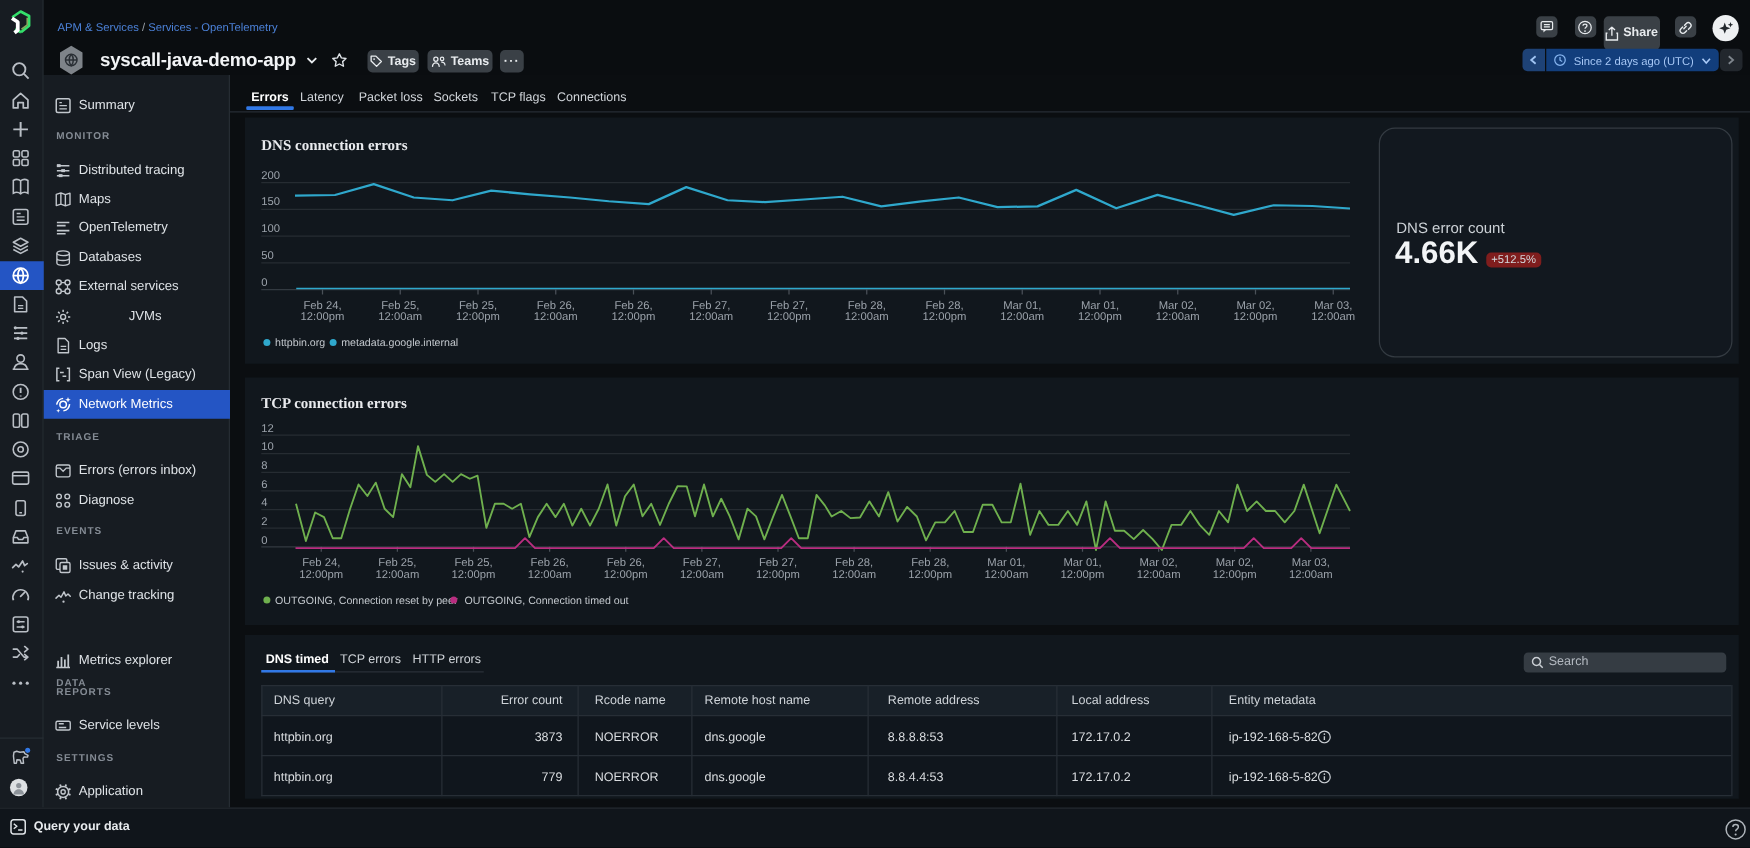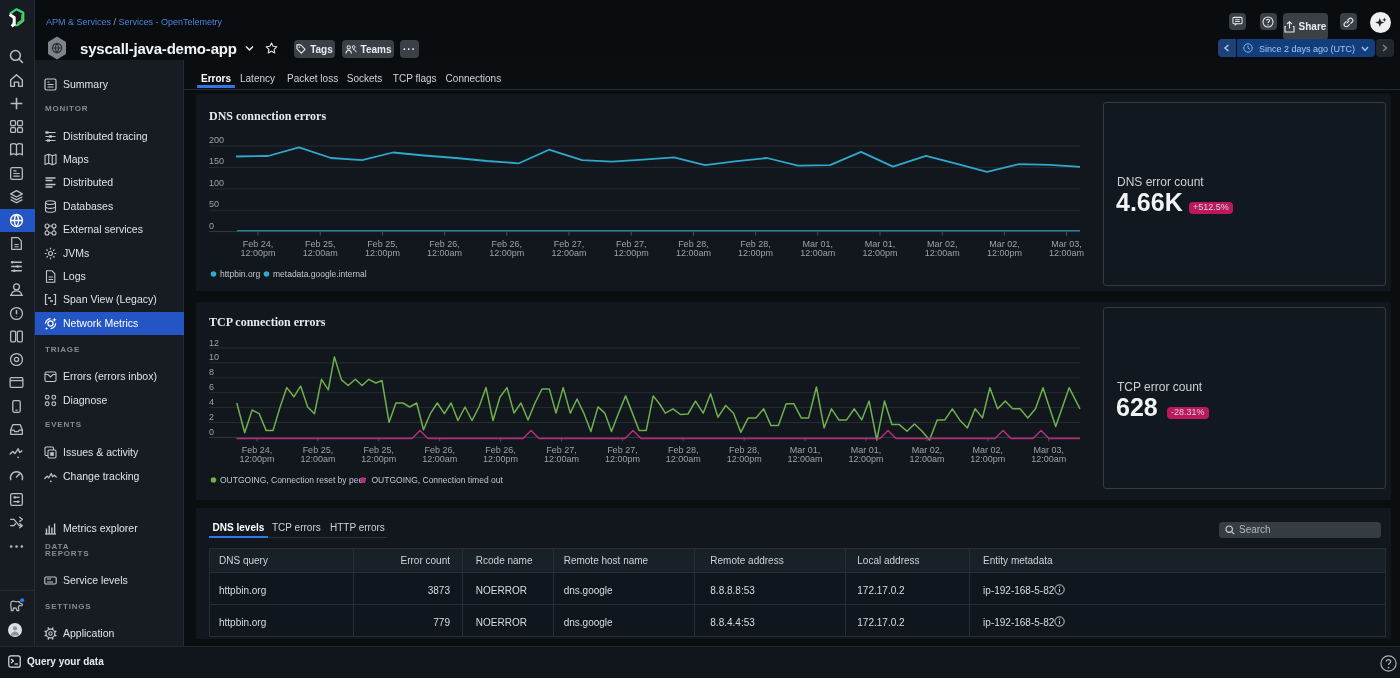--- a/index.html
+++ b/index.html
@@ -8,24 +8,24 @@
 svg{display:block;}
 .railicon{position:absolute;left:8px;width:17px;height:17px;}
 .sbicon{position:absolute;left:43px;width:15px;height:15px;}
 .sbtxt{position:absolute;left:63px;font-size:10.5px;color:#dfe3e7;white-space:nowrap;}
 .sbhdr{position:absolute;left:45px;font-size:8px;font-weight:bold;color:#848b94;letter-spacing:0.8px;white-space:nowrap;}
 .glab{font-size:9px;fill:#9ba2aa;}
 .xlab{font-size:9px;fill:#9ba2aa;text-anchor:middle;}
 .btn{position:absolute;background:#3a4046;border-radius:4px;color:#e8ebee;font-size:10px;font-weight:bold;display:flex;align-items:center;justify-content:center;gap:4px;}
 .panel{position:absolute;left:196px;width:1195px;background:#11171d;}
 .ptitle{position:absolute;left:13px;font-size:12px;font-weight:bold;color:#e8eaed;font-family:Liberation Serif, serif;}
-.card{position:absolute;left:1103px;width:283px;background:#12181f;border:1px solid #343b42;border-radius:3px;}
+.card{position:absolute;left:1103px;width:283px;background:#12181f;border:1px solid #343b42;border-radius:13px;}
 .cardtitle{position:absolute;left:13px;font-size:12px;color:#ccd1d6;}
 .cardval{position:absolute;left:12px;font-size:25px;font-weight:bold;color:#f2f4f6;}
-.pill{position:absolute;background:#be185d;border-radius:4px;font-size:9px;line-height:9.5px;color:#d3d8dc;padding:1px 4px;}
+.pill{position:absolute;background:#7f1d1d;border-radius:4px;font-size:9px;line-height:9.5px;color:#d3d8dc;padding:1px 4px;}
 .toptab{position:absolute;top:72.5px;font-size:10px;color:#d0d4d9;}
 .itab{position:absolute;font-size:10px;color:#ced2d7;}
 </style></head><body>
 <div id="app">
 
 <div class="abs" style="left:0;top:0;width:1400px;height:678px;background:#0b0e11;"></div>
 <div class="panel" style="top:94px;height:197px;"></div>
 <div class="panel" style="top:302px;height:198px;"></div>
 <div class="panel" style="top:508px;height:131px;"></div>
 <div class="abs" style="left:0;top:0;width:35px;height:646px;background:#171c22;border-right:1px solid #262c33;"></div>
@@ -156,39 +156,39 @@
       <rect x="4" y="10.3" width="3" height="2.4" fill="#c2c7cd"></rect>
     </svg>
 <div class="sbtxt" style="top:129.5px;">Distributed tracing</div>
 <svg class="sbicon" style="top:151.9px" viewBox="0 0 15 15" fill="none">
       <path d="M2 3.5 L5.7 2.3 L9.3 3.7 L13 2.5 V11.5 L9.3 12.7 L5.7 11.3 L2 12.5 Z M5.7 2.3 V11.3 M9.3 3.7 V12.7" stroke="#c2c7cd" stroke-width="1.1" stroke-linejoin="round"></path>
     </svg>
 <div class="sbtxt" style="top:152.9px;">Maps</div>
 <svg class="sbicon" style="top:175.3px" viewBox="0 0 15 15" fill="none">
       <path d="M2.5 3 h10 M2.5 5.5 h7 M2.5 9.5 h10 M2.5 12 h7" stroke="#c2c7cd" stroke-width="1.3"></path>
     </svg>
-<div class="sbtxt" style="top:176.3px;">Distributed</div>
+<div class="sbtxt" style="top:176.3px;">OpenTelemetry</div>
 <svg class="sbicon" style="top:198.7px" viewBox="0 0 15 15" fill="none">
       <ellipse cx="7.5" cy="3.6" rx="5" ry="1.9" stroke="#c2c7cd" stroke-width="1.1"></ellipse>
       <path d="M2.5 3.6 V11.4 C2.5 12.4 4.7 13.3 7.5 13.3 C10.3 13.3 12.5 12.4 12.5 11.4 V3.6 M2.5 7.5 C2.5 8.5 4.7 9.4 7.5 9.4 C10.3 9.4 12.5 8.5 12.5 7.5" stroke="#c2c7cd" stroke-width="1.1"></path>
     </svg>
 <div class="sbtxt" style="top:199.7px;">Databases</div>
 <svg class="sbicon" style="top:222.1px" viewBox="0 0 15 15" fill="none">
       <circle cx="4" cy="4" r="2" stroke="#c2c7cd" stroke-width="1.1"></circle>
       <circle cx="11" cy="4" r="2" stroke="#c2c7cd" stroke-width="1.1"></circle>
       <circle cx="4" cy="11" r="2" stroke="#c2c7cd" stroke-width="1.1"></circle>
       <circle cx="11" cy="11" r="2" stroke="#c2c7cd" stroke-width="1.1"></circle>
       <path d="M6 4 h3 M4 6 v3 M11 6 v3 M6 11 h3" stroke="#c2c7cd" stroke-width="1"></path>
     </svg>
 <div class="sbtxt" style="top:223.1px;">External services</div>
 <svg class="sbicon" style="top:245.5px" viewBox="0 0 15 15" fill="none">
       <circle cx="7.5" cy="7.5" r="2" stroke="#c2c7cd" stroke-width="1.1"></circle>
       <path d="M7.5 1.8 V3.6 M7.5 11.4 V13.2 M1.8 7.5 H3.6 M11.4 7.5 H13.2 M3.5 3.5 L4.8 4.8 M10.2 10.2 L11.5 11.5 M11.5 3.5 L10.2 4.8 M4.8 10.2 L3.5 11.5" stroke="#c2c7cd" stroke-width="1.2"></path>
     </svg>
-<div class="sbtxt" style="top:246.5px;">JVMs</div>
+<div class="sbtxt" style="top:246.5px;margin-left:40px;">JVMs</div>
 <svg class="sbicon" style="top:268.9px" viewBox="0 0 15 15" fill="none">
       <path d="M3.5 1.8 H9 L11.8 4.6 V13.2 H3.5 Z" stroke="#c2c7cd" stroke-width="1.1" stroke-linejoin="round"></path>
       <path d="M5.5 8 h4.5 M5.5 10.5 h4.5" stroke="#c2c7cd" stroke-width="1"></path>
     </svg>
 <div class="sbtxt" style="top:269.9px;">Logs</div>
 <svg class="sbicon" style="top:292.3px" viewBox="0 0 15 15" fill="none">
       <path d="M4.5 2.5 H2.5 V12.5 H4.5 M10.5 2.5 H12.5 V12.5 H10.5" stroke="#c2c7cd" stroke-width="1.2"></path>
       <path d="M5 6 h3 M7 9 h3" stroke="#c2c7cd" stroke-width="1.3"></path>
     </svg>
 <div class="sbtxt" style="top:293.3px;">Span View (Legacy)</div>
@@ -453,26 +453,21 @@
       <text x="24" y="181" style="font-size:8.5px" fill="#c3c8cd">OUTGOING, Connection reset by peer</text>
       <circle cx="167" cy="178" r="2.8" fill="#b92d80"></circle>
       <text x="175.5" y="181" style="font-size:8.5px" fill="#c3c8cd">OUTGOING, Connection timed out</text>
     </svg>
 <div class="ptitle abs" style="left:209px;top:315px;">TCP connection errors</div>
 <div class="card" style="top:102px;height:184px;">
 <div class="cardtitle" style="top:71.5px;">DNS error count</div>
 <div class="cardval" style="top:85px;">4.66K</div>
 <div class="pill" style="left:85px;top:99px;">+512.5%</div>
 </div>
-<div class="card" style="top:307px;height:182px;">
-<div class="cardtitle" style="top:71.5px;">TCP error count</div>
-<div class="cardval" style="top:85px;">628</div>
-<div class="pill" style="left:63px;top:99px;">-28.31%</div>
-</div>
-<div class="itab" style="left:212.6px;top:522px;font-weight:bold;color:#fff;">DNS levels</div>
+<div class="itab" style="left:212.6px;top:522px;font-weight:bold;color:#fff;">DNS timed</div>
 <div class="itab" style="left:272px;top:522px;">TCP errors</div>
 <div class="itab" style="left:330px;top:522px;">HTTP errors</div>
 <div class="abs" style="left:209px;top:537px;width:178px;height:1px;background:#2a3138;"></div>
 <div class="abs" style="left:209px;top:535.5px;width:59px;height:2.5px;background:#3178e6;"></div>
 <div class="abs" style="left:1218.5px;top:521.5px;width:162.5px;height:16px;background:#353c43;border-radius:3.5px;"></div>
 <svg class="abs" style="left:1225px;top:524.5px;width:10px;height:10px" viewBox="0 0 10 10" fill="none">
       <circle cx="4.2" cy="4.2" r="3.2" stroke="#c9ced3" stroke-width="1.2"></circle>
       <path d="M6.6 6.6 L9.2 9.2" stroke="#c9ced3" stroke-width="1.2"></path>
     </svg>
 <div class="abs" style="left:1239px;top:524px;font-size:10px;color:#b3b9c0;">Search</div>

